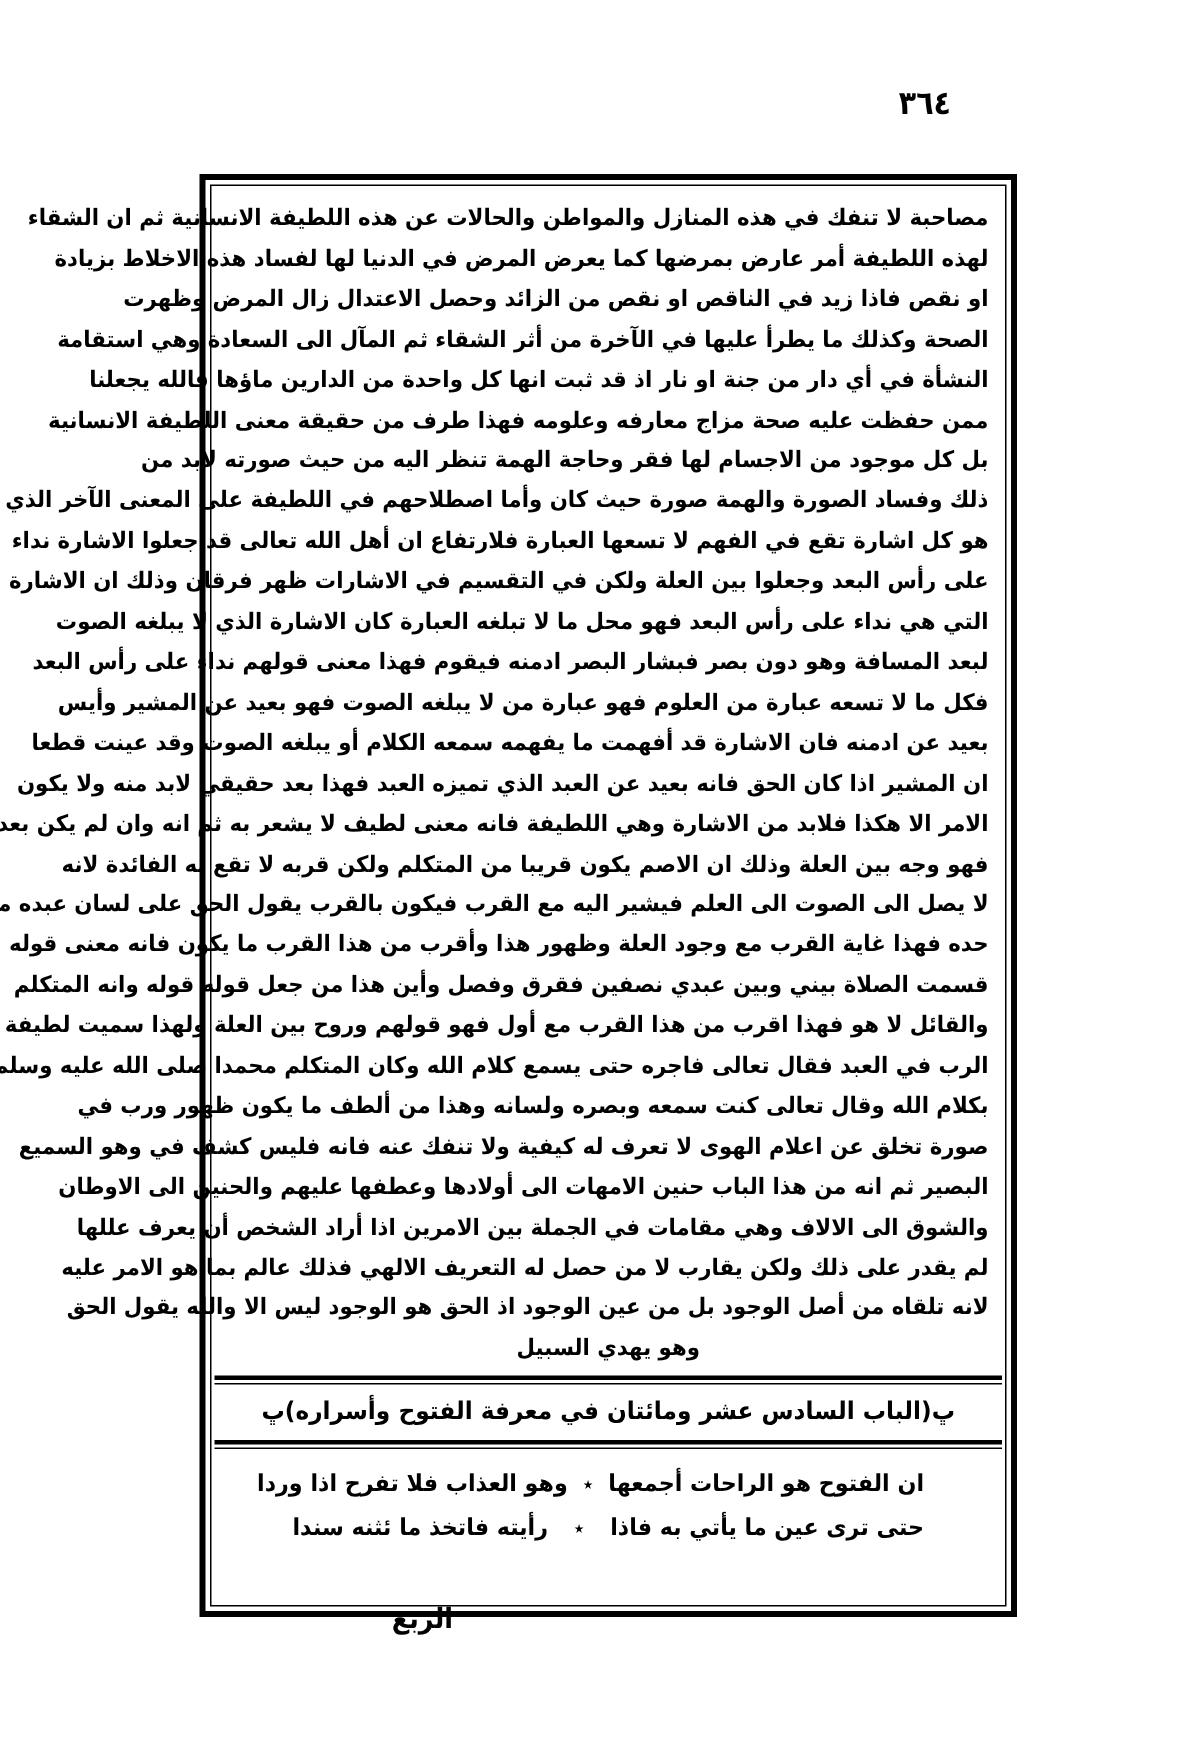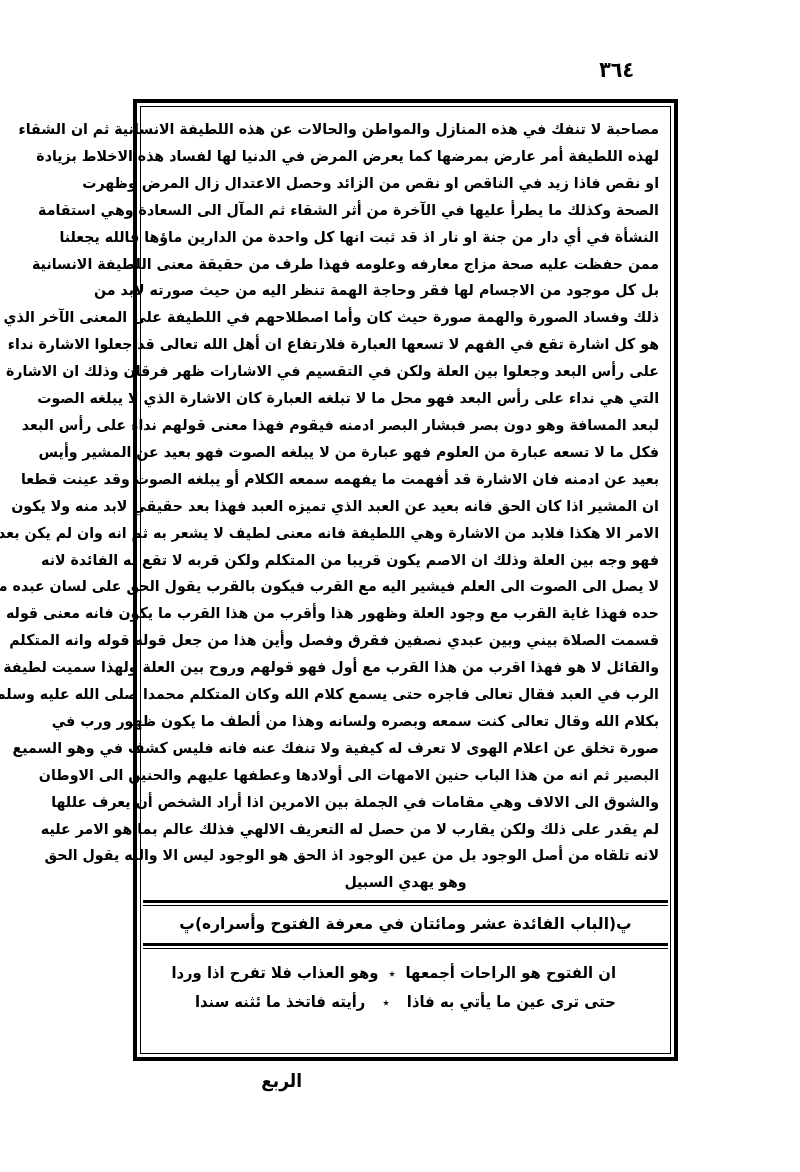--- a/index.html
+++ b/index.html
@@ -25,21 +25,21 @@
     font-weight: 700;
     color: #000;
     letter-spacing: -1px;
     transform: scaleY(1.15);
   }
 
   
   .page-frame {
     position: absolute;
     left: 133px;
-    top: 99px;
+    top: 116px;
     width: 545px;
     height: 962px;
     border: 4px solid #000;
     box-sizing: border-box;
     background: #fff;
   }
   
   .page-frame::before {
     content: "";
     position: absolute;
@@ -194,21 +194,21 @@
       <div class="prose-line">والشوق الى الالاف وهي مقامات في الجملة بين الامرين اذا أراد الشخص أن يعرف عللها</div>
       <div class="prose-line">لم يقدر على ذلك ولكن يقارب لا من حصل له التعريف الالهي فذلك عالم بما هو الامر عليه</div>
       <div class="prose-line">لانه تلقاه من أصل الوجود بل من عين الوجود اذ الحق هو الوجود ليس الا والله يقول الحق</div>
       <div class="prose-line last">وهو يهدي السبيل</div>
     </div>
 
     <div class="rule-thick"></div>
     <div class="rule-thin"></div>
 
     <div class="chapter-box">
-      <div class="chapter-title">ڀ(الباب الفائدة عشر ومائتان في معرفة الفتوح وأسراره)ڀ</div>
+      <div class="chapter-title">ڀ(الباب السادس عشر ومائتان في معرفة الفتوح وأسراره)ڀ</div>
     </div>
 
     <div class="rule-thick"></div>
     <div class="rule-thin"></div>
 
     <div class="poetry-box">
       <div class="verse">
         <span class="hemistich">ان الفتوح هو الراحات أجمعها</span>
         <span class="verse-sep">٭</span>
         <span class="hemistich">وهو العذاب فلا تفرح اذا وردا</span>

